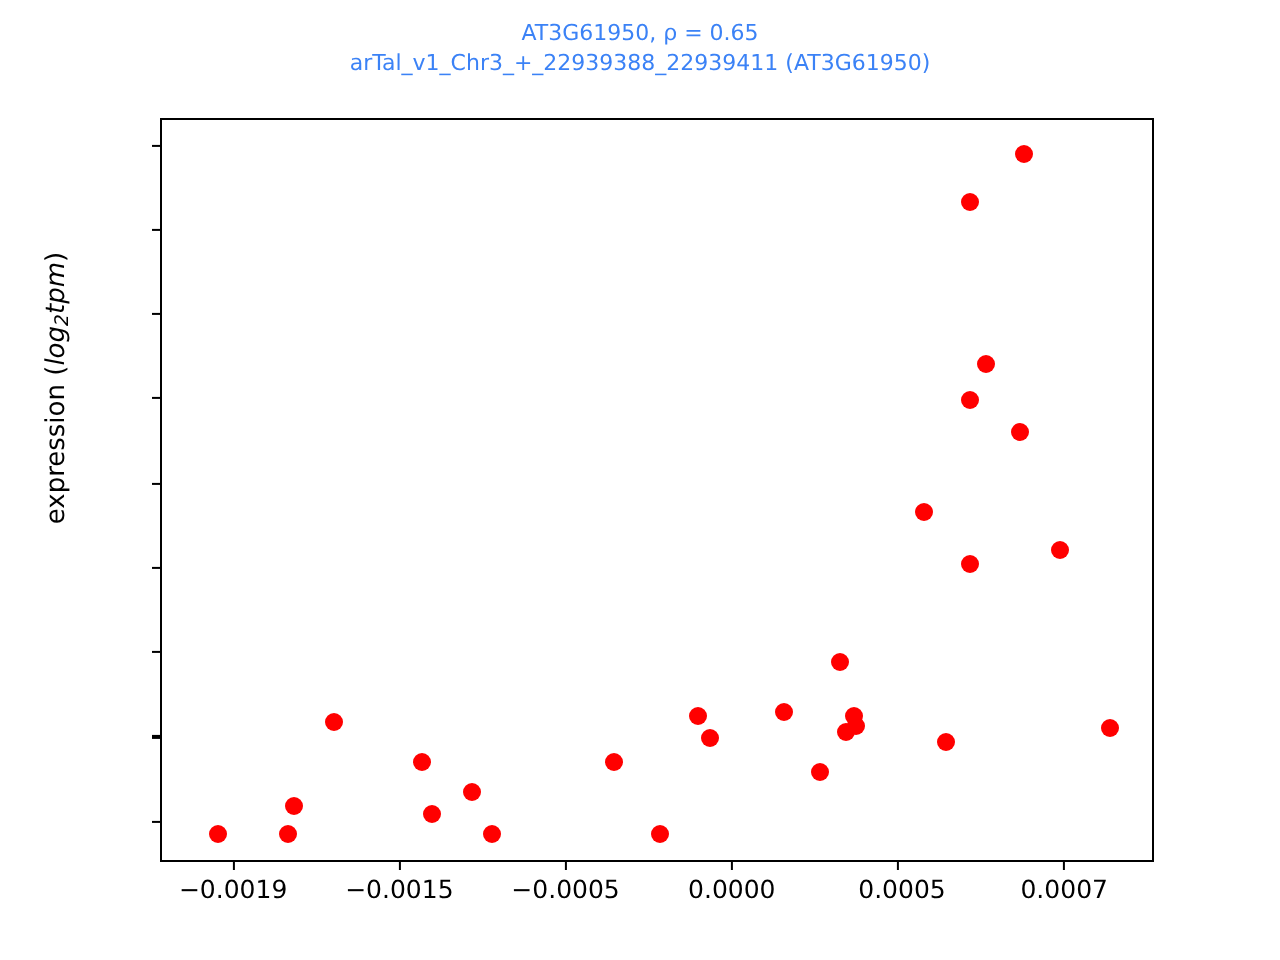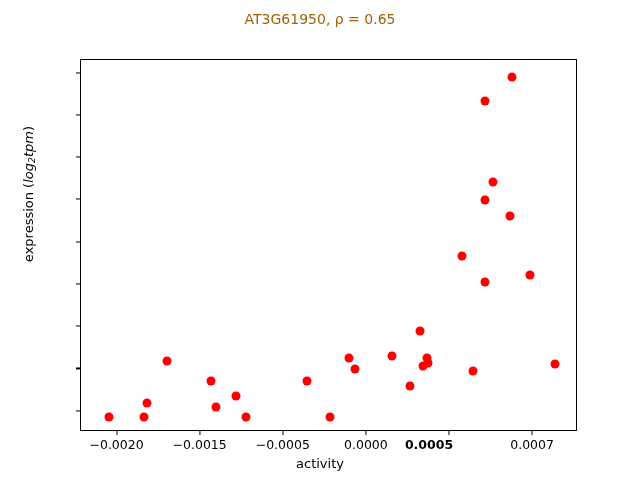--- a/index.html
+++ b/index.html
@@ -24,22 +24,22 @@
   }
   .title-block {
     position: absolute;
     left: 0;
     top: 10px;
     width: 640px;
     text-align: center;
     line-height: 1.32;
   }
   .title-line {
-    font-size: 14px;
-    color: #a16207;
+    font-size: 11px;
+    color: #3b82f6;
     white-space: nowrap;
   }
 
   #plot-area {
     position: absolute;
     left: 80px;
     top: 59px;
     width: 497px;
     height: 372px;
     border: 1.1px solid #000000;
@@ -100,20 +100,21 @@
   #ylabel .ital { font-style: italic; }
   sub { font-size: 0.72em; vertical-align: -0.22em; }
 </style>
 </head>
 <body>
 
 <div id="figure">
 
   <div class="title-block">
     <div class="title-line"><span>AT3G61950</span><span>, ρ = 0.65</span></div>
+    <div class="title-line">arTal_v1_Chr3_+_22939388_22939411 (AT3G61950)</div>
   </div>
 
   <div id="plot-area">
       <div class="point" style="left: 28.2575px; top: 356.782px; background: rgb(255, 0, 0); width: 9px; height: 9px;"></div>
       <div class="point" style="left: 63.1639px; top: 356.782px; background: rgb(255, 0, 0); width: 9px; height: 9px;"></div>
       <div class="point" style="left: 66.4883px; top: 343.255px; background: rgb(255, 0, 0); width: 9px; height: 9px;"></div>
       <div class="point" style="left: 86.4348px; top: 300.982px; background: rgb(255, 0, 0); width: 9px; height: 9px;"></div>
       <div class="point" style="left: 129.652px; top: 321.273px; background: rgb(255, 0, 0); width: 9px; height: 9px;"></div>
       <div class="point" style="left: 134.639px; top: 346.636px; background: rgb(255, 0, 0); width: 9px; height: 9px;"></div>
       <div class="point" style="left: 154.585px; top: 336.491px; background: rgb(255, 0, 0); width: 9px; height: 9px;"></div>
@@ -135,36 +136,35 @@
       <div class="point" style="left: 412.227px; top: 121.745px; background: rgb(255, 0, 0); width: 9px; height: 9px;"></div>
       <div class="point" style="left: 403.916px; top: 40.5818px; background: rgb(255, 0, 0); width: 9px; height: 9px;"></div>
       <div class="point" style="left: 428.849px; top: 155.564px; background: rgb(255, 0, 0); width: 9px; height: 9px;"></div>
       <div class="point" style="left: 430.512px; top: 16.9091px; background: rgb(255, 0, 0); width: 9px; height: 9px;"></div>
       <div class="point" style="left: 448.796px; top: 214.745px; background: rgb(255, 0, 0); width: 9px; height: 9px;"></div>
       <div class="point" style="left: 473.729px; top: 304.364px; background: rgb(255, 0, 0); width: 9px; height: 9px;"></div>
     </div>
 
   <div id="ylabel"><span>expression (</span><span class="ital"><span>log</span><sub>2</sub><span>tpm</span></span><span>)</span></div>
 
-  <div id="xlabel">activity</div>
 
 <div class="ytick-mark" style="top: 72.5273px;"></div>
     <div class="ytick-mark" style="top: 114.8px;"></div>
     <div class="ytick-mark" style="top: 157.073px;"></div>
     <div class="ytick-mark" style="top: 199.345px;"></div>
     <div class="ytick-mark" style="top: 241.618px;"></div>
     <div class="ytick-mark" style="top: 283.891px;"></div>
     <div class="ytick-mark" style="top: 326.164px;"></div>
     <div class="ytick-mark" style="top: 368.436px;"></div>
     <div class="ytick-mark" style="top: 410.709px;"></div>
-    <div class="xtick-label" style="left: 116.569px;">−0.0020</div>
+    <div class="xtick-label" style="left: 116.569px;">−0.0019</div>
     <div class="xtick-mark" style="left: 116.569px;"></div>
     <div class="xtick-label" style="left: 199.679px;">−0.0015</div>
     <div class="xtick-mark" style="left: 199.679px;"></div>
     <div class="xtick-label" style="left: 282.789px;">−0.0005</div>
     <div class="xtick-mark" style="left: 282.789px;"></div>
     <div class="xtick-label" style="left: 365.9px;">0.0000</div>
     <div class="xtick-mark" style="left: 365.9px;"></div>
-    <div class="xtick-label" style="left: 429px; font-weight: bold;">0.0005</div>
+    <div class="xtick-label" style="left: 451px;">0.0005</div>
     <div class="xtick-mark" style="left: 449.01px;"></div>
     <div class="xtick-label" style="left: 532.12px;">0.0007</div>
     <div class="xtick-mark" style="left: 532.12px;"></div>
   </div>
 
 </body></html>

